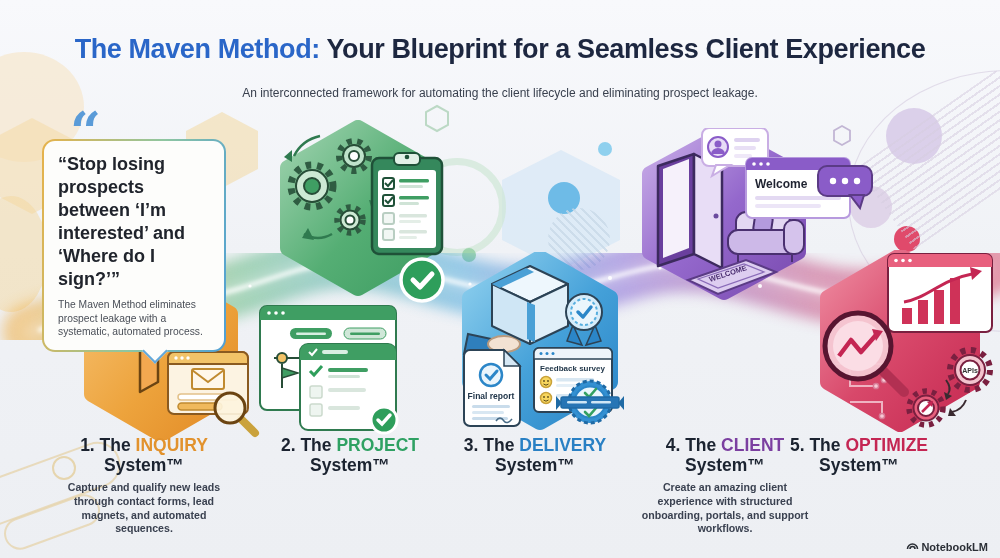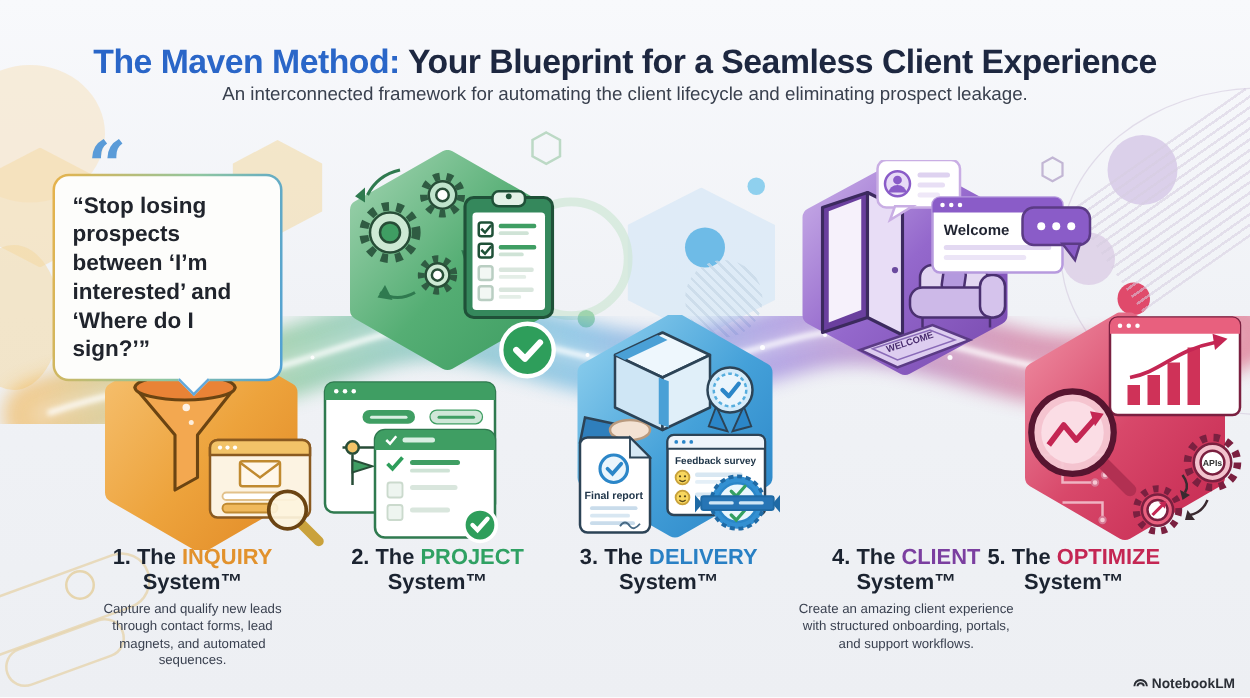--- a/index.html
+++ b/index.html
@@ -7,36 +7,36 @@
   .canvas{position:relative;width:1000px;height:558px;overflow:hidden;
     background:linear-gradient(180deg,#f8f9fc 0%,#f0f2f6 45%,#edeff3 100%);}
   .abs{position:absolute;}
   .decor{position:absolute;z-index:0;pointer-events:none;}
   .hexd{clip-path:polygon(50% 0,100% 25%,100% 75%,50% 100%,0 75%,0 25%);}
   .ring{border-radius:50%;background:transparent;}
   
   .header{position:absolute;left:0;top:34px;width:100%;text-align:center;z-index:3;}
   .title{font-size:27px;font-weight:bold;letter-spacing:-.4px;color:#1d2740;}
   .title .accent{color:#2a66c8;}
-  .subtitle{margin-top:2px;font-size:15px;color:#39404e;}
+  .subtitle{margin-top:21px;font-size:12px;color:#39404e;}
   
   .quote-wrap{position:absolute;left:42px;top:139px;width:184px;z-index:3;}
   .quote-border{padding:2px;border-radius:13px;
     background:linear-gradient(100deg,#e7b24a 0%,#8fc6a0 55%,#4f9fd6 100%);}
   .quote-card{background:#fdfdfb;border-radius:11px;padding:12px 12px 12px 14px;position:relative;}
   .quote-mark{position:absolute;left:28px;top:-34px;font-family:"DejaVu Serif",serif;
     font-size:54px;font-weight:bold;color:#5a9bd8;line-height:1;z-index:4;}
   .quote-head{font-size:18px;font-weight:bold;color:#20242c;line-height:1.28;}
   .quote-body{margin-top:7px;font-size:10.3px;color:#4a4f58;line-height:1.3;}
   .quote-tail{position:absolute;left:104px;bottom:-8px;width:16px;height:16px;background:#fdfdfb;
     border-right:2px solid #63a8da;border-bottom:2px solid #63a8da;transform:rotate(45deg);}
   
   .col{position:absolute;top:436px;width:190px;text-align:center;z-index:3;}
   .col-h{font-size:17.5px;font-weight:bold;color:#1b2330;line-height:1.12;}
-  .col-d{margin:6px auto 0;font-size:10.6px;color:#3a4150;line-height:1.3;width:172px;}
+  .col-d{margin:6px auto 0;font-size:10.6px;color:#3a4150;line-height:1.3;width:172px;font-weight:bold;}
   .kw1{color:#E2922D;} .kw2{color:#2FA163;} .kw3{color:#2980C4;} .kw4{color:#7B3FA0;margin-top:11px;} .kw5{color:#C42653;}
   .sec{position:absolute;z-index:2;pointer-events:none;}
   .footer{position:absolute;right:12px;bottom:5px;z-index:3;display:flex;align-items:center;gap:2px;
     font-size:11px;color:#2b2f36;font-weight:bold;}
   .hatch-circle{border-radius:50%;
     background:repeating-linear-gradient(45deg,#c7d8e7 0 2px,transparent 2px 6px);opacity:.75;}
   .hatch-band{background:repeating-linear-gradient(0deg,#d6cde0 0 2px,transparent 2px 7px);
     transform:rotate(-35deg);opacity:.55;}
   .capsule{border:2px solid #e6d5ae;border-radius:999px;transform:rotate(-20deg);opacity:.8;}
 </style>
@@ -109,20 +109,21 @@
       <span class="accent">The Maven Method:</span><span> Your Blueprint for a Seamless Client Experience</span>
     </div>
     <div class="subtitle">An interconnected framework for automating the client lifecycle and eliminating prospect leakage.</div>
   </div>
 
   <div class="quote-wrap">
     <div class="quote-mark">“</div>
     <div class="quote-border">
       <div class="quote-card">
         <div class="quote-head">“Stop losing prospects between ‘I’m interested’ and ‘Where do I sign?’”</div>
+        <div class="quote-body">The Maven Method eliminates prospect leakage with a systematic, automated process.</div>
       </div>
     </div>
     <div class="quote-tail"></div>
   </div>
 
   <svg class="sec" style="left:56px;top:268px;" width="210" height="172" viewBox="0 0 210 172">
     <defs>
         <linearGradient id="gOr" x1="0" y1="0" x2="1" y2="1">
       <stop offset="0" stop-color="#f6c171"></stop>
           <stop offset=".55" stop-color="#eda33c"></stop>
@@ -448,21 +449,21 @@
       <polygon points="1,-6 7,-7 6,-1" fill="#c42653"></polygon>
     </g>
     <g stroke="#3a2a30" stroke-width="2" fill="none">
       <path d="M146,130 q6,8 2,14"></path>
       <polygon points="144,142 152,146 146,150" fill="#3a2a30" stroke="none"></polygon>
       <path d="M166,150 q-4,10 -14,12"></path>
       <polygon points="150,158 156,166 148,166" fill="#3a2a30" stroke="none"></polygon>
     </g>
   </svg>
 
-  <div class="col" style="left:59px">
+  <div class="col" style="left:49px">
     <div class="col-h">
       <span>1. The </span><span class="kw1">INQUIRY</span><br>
       <span>System™</span>
     </div>
     <div class="col-d">Capture and qualify new leads through contact forms, lead magnets, and automated sequences.</div>
   </div>
   <div class="col" style="left:255px">
     <div class="col-h">
       <span>2. The </span><span class="kw2">PROJECT</span><br>
       <span>System™</span>

